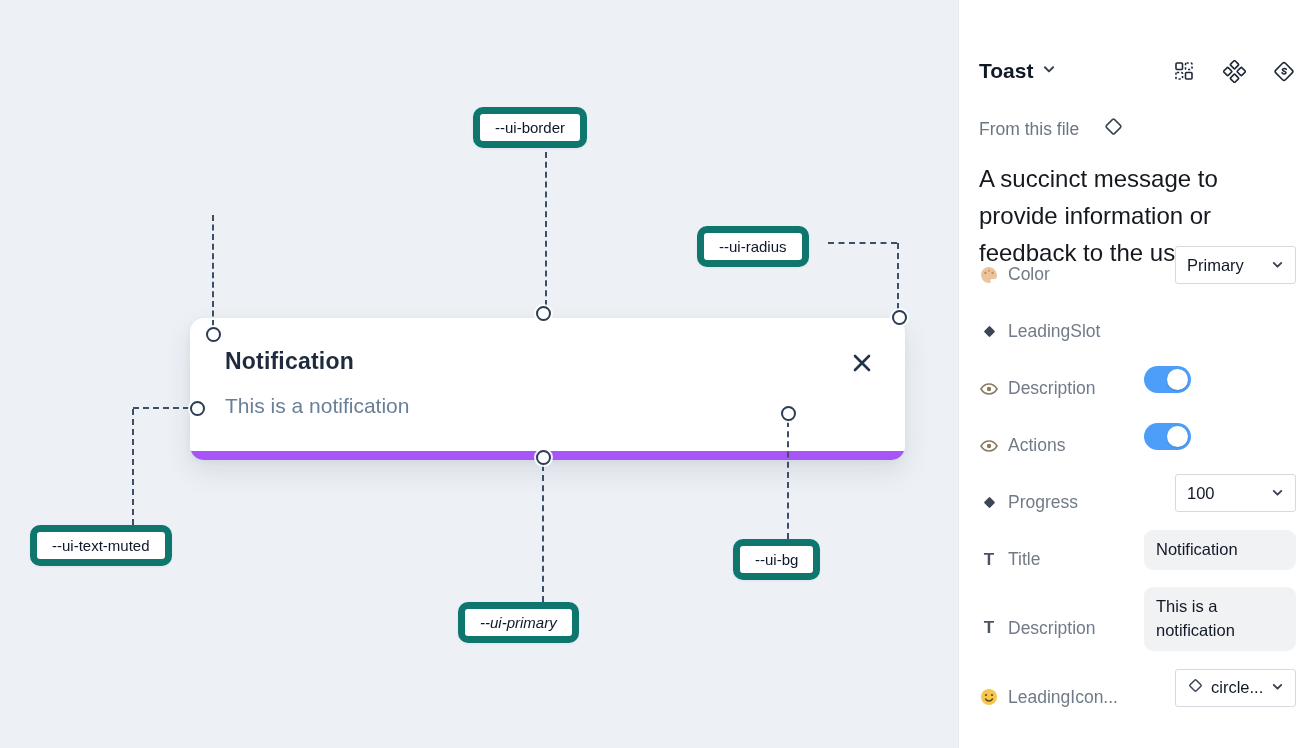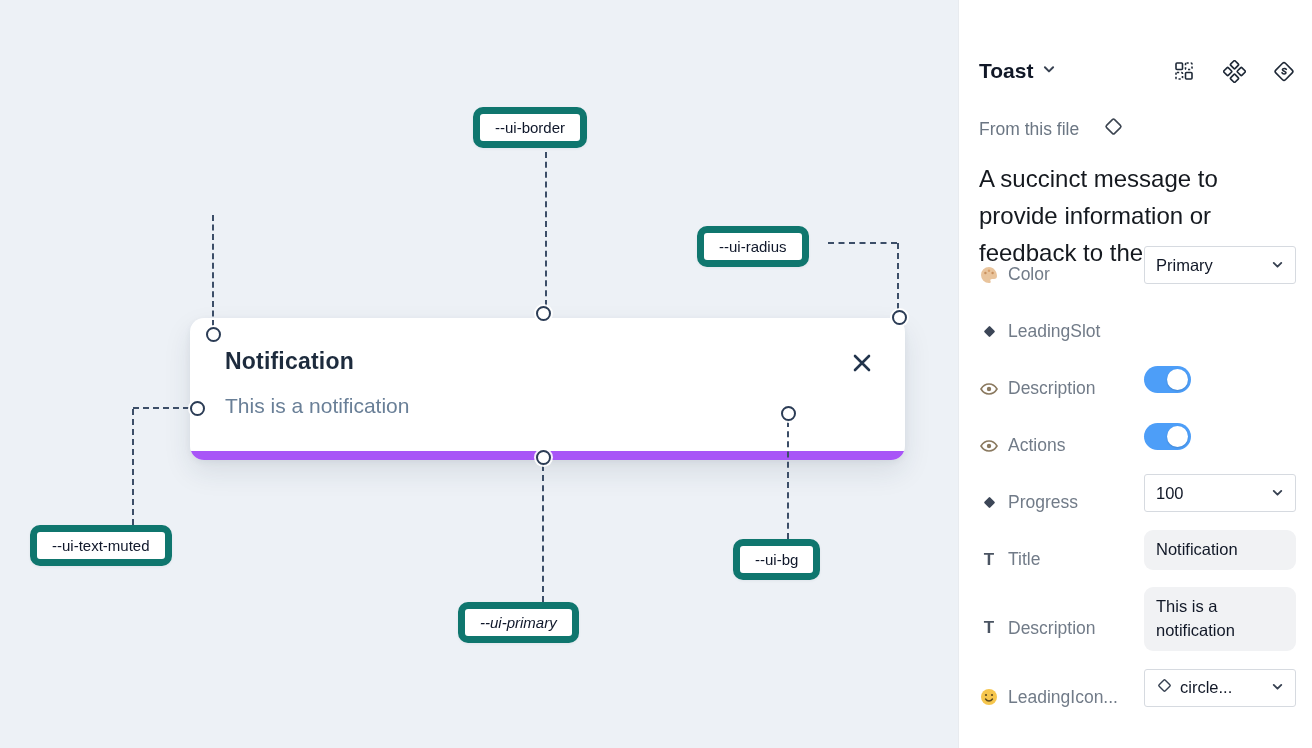--- a/index.html
+++ b/index.html
@@ -66,21 +66,21 @@
   }
   .props {
     position:absolute; left:20px; right:16px; top:245px;
     display:flex; flex-direction:column; gap:17px;
   }
   .prop-row { display:flex; align-items:center; justify-content:space-between; min-height:38px; }
   .prop-label { display:flex; align-items:center; gap:9px; font-size:17.5px; color:#717b88;margin-top:19px; }
   .prop-icon { width:20px; height:20px; display:flex; align-items:center; justify-content:center; flex:0 0 20px; }
   .t-glyph { font-size:17px; font-weight:700; color:#4a5462; }
   .select {
-    width:152px; height:38px; background:#fff; border:1px solid #d6dae0; border-radius:3px;
+    width:121px; height:38px; background:#fff; border:1px solid #d6dae0; border-radius:3px;
     display:flex; align-items:center; justify-content:space-between; padding:0 11px;
     font-size:16.5px; color:#111827; cursor:pointer;
   }
   .select .sel-left { display:flex; align-items:center; gap:7px; overflow:hidden; white-space:nowrap; }
   .toggle-wrap { width:152px; display:flex; }
   .toggle {
     width:47px; height:27px; border-radius:14px; background:#4d9ef8; position:relative; cursor:pointer;
   }
   .toggle::after {
     content:""; position:absolute; right:3px; top:3px; width:21px; height:21px;

